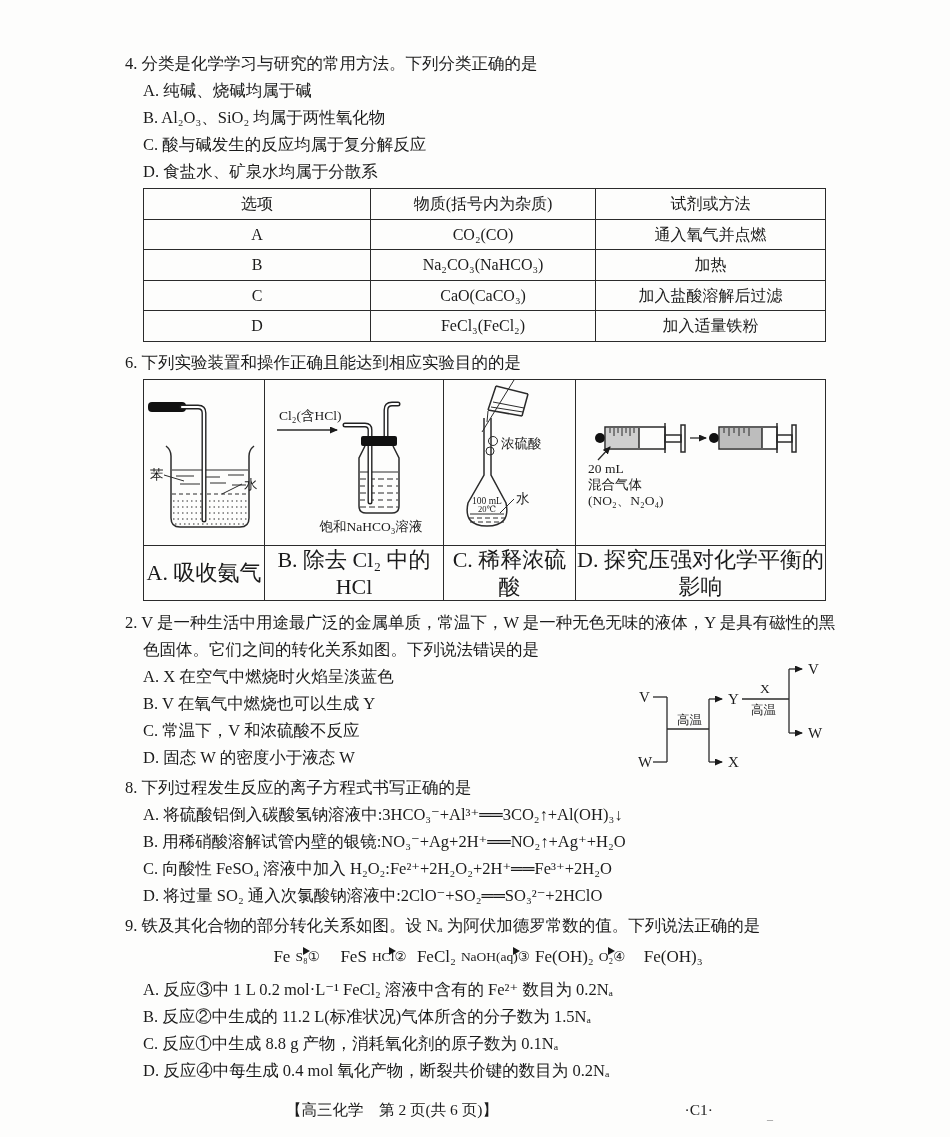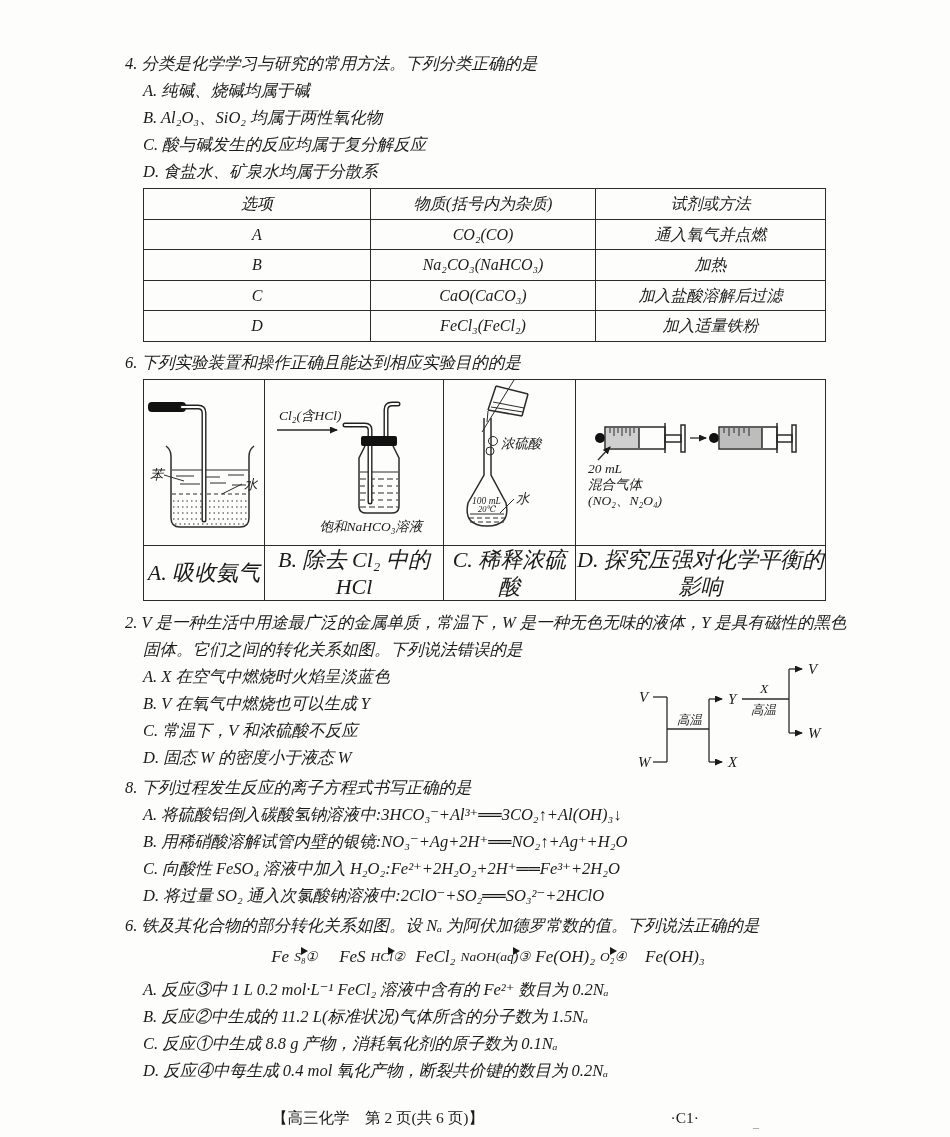--- a/index.html
+++ b/index.html
@@ -5,21 +5,21 @@
   html,body{margin:0;padding:0;}
   body{
     width:950px;height:1137px;position:relative;overflow:hidden;
     background:#fdfdfc;color:#1b1b1b;
     font-family:"Liberation Serif","DejaVu Serif",serif;
     font-size:16.5px;line-height:27px;
   }
   .content{position:absolute;left:125px;top:50px;width:726px;}
   .stem{padding-left:18px;text-indent:-18px;}
   .opt{padding-left:18px;}
-  section{margin-bottom:3px;font-style:italic;}
+  section{margin-bottom:3px;}
   
   table{border-collapse:collapse;table-layout:fixed;margin-left:18px;}
   td,th{border:1.5px solid #2b2b2b;font-weight:normal;text-align:center;
         font-size:16px;padding:0;}
   .t5{width:682px;margin-top:3px;margin-bottom:7px;border-radius:17px;}
   .t5 th,.t5 td{height:29.5px;}
   .t6{width:682px;margin-top:3px;margin-bottom:8px;}
   .t6 .figrow td{height:157px;vertical-align:top;}
   .t6 .caprow td{height:31px;font-size:22px;}
   
@@ -33,21 +33,21 @@
   .hair{stroke:#2b2b2b;stroke-width:1px;fill:none;}
   
   .rxn{display:flex;justify-content:center;align-items:center;margin:4px 0 6px 0;}
   .rxn .sp{font-size:17px;padding:0 2px;}
   .arr{display:inline-flex;flex-direction:row;align-items:center;
        min-width:40px;padding:0 3px;line-height:15px;font-size:13.5px;}
   .arr .ln{align-self:stretch;height:1.5px;background:#1b1b1b;position:relative;margin:2px 0;}
   .arr .ln::after{content:'';position:absolute;right:-2px;top:-3.6px;width:0;height:0;
        border-left:7px solid #1b1b1b;border-top:4.3px solid transparent;border-bottom:4.3px solid transparent;}
   
-  .footer{position:absolute;left:0;top:1096px;width:756px;font-size:15.5px;margin-top:8px;}
+  .footer{position:absolute;left:14px;top:1096px;width:756px;font-size:15.5px;}
   .f-center{display:block;text-align:center;}
   .f-mark{position:absolute;left:753px;top:6px;font-size:12px;opacity:.55;}
   .f-right{position:absolute;right:57px;top:0;}
 </style>
 </head>
 <body>
 
 <svg width="0" height="0" style="position:absolute">
   <defs>
     <marker id="ah" markerWidth="10" markerHeight="9" refX="7" refY="3.5" orient="auto" markerUnits="userSpaceOnUse">
@@ -296,21 +296,21 @@
 
   <section>
     <div class="stem">8. 下列过程发生反应的离子方程式书写正确的是</div>
     <div class="opt">A. 将硫酸铝倒入碳酸氢钠溶液中:3HCO₃⁻+Al³⁺══3CO₂↑+Al(OH)₃↓</div>
     <div class="opt">B. 用稀硝酸溶解试管内壁的银镜:NO₃⁻+Ag+2H⁺══NO₂↑+Ag⁺+H₂O</div>
     <div class="opt">C. 向酸性 FeSO₄ 溶液中加入 H₂O₂:Fe²⁺+2H₂O₂+2H⁺══Fe³⁺+2H₂O</div>
     <div class="opt">D. 将过量 SO₂ 通入次氯酸钠溶液中:2ClO⁻+SO₂══SO₃²⁻+2HClO</div>
   </section>
 
   <section>
-    <div class="stem">6. 铁及其化合物的部分转化关系如图。设 Nₐ 为阿伏加德罗常数的值。下列说法正确的是</div>
+    <div class="stem">9. 铁及其化合物的部分转化关系如图。设 Nₐ 为阿伏加德罗常数的值。下列说法正确的是</div>
     <div class="rxn">
       <span class="sp">Fe</span>
       <span class="arr">
         <span>S₈</span>
         <span class="ln"></span>
         <span>①</span>
       </span>
       <span class="sp">FeS</span>
       <span class="arr">
         <span>HCl</span>

